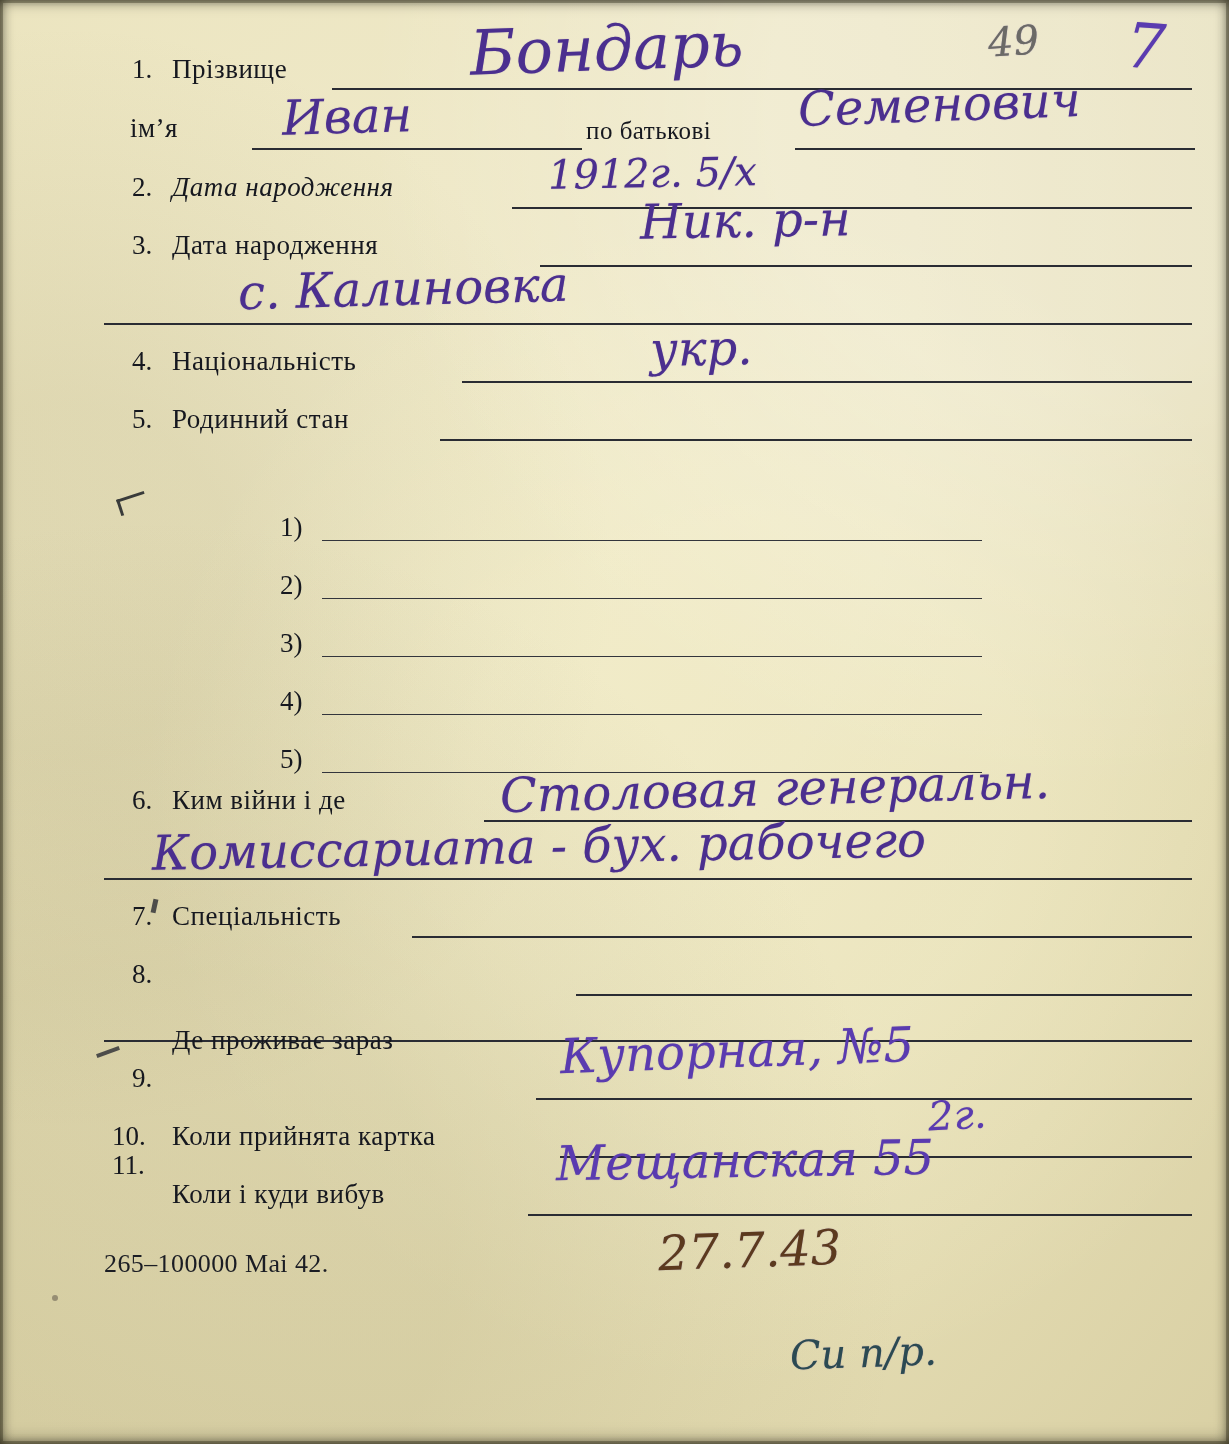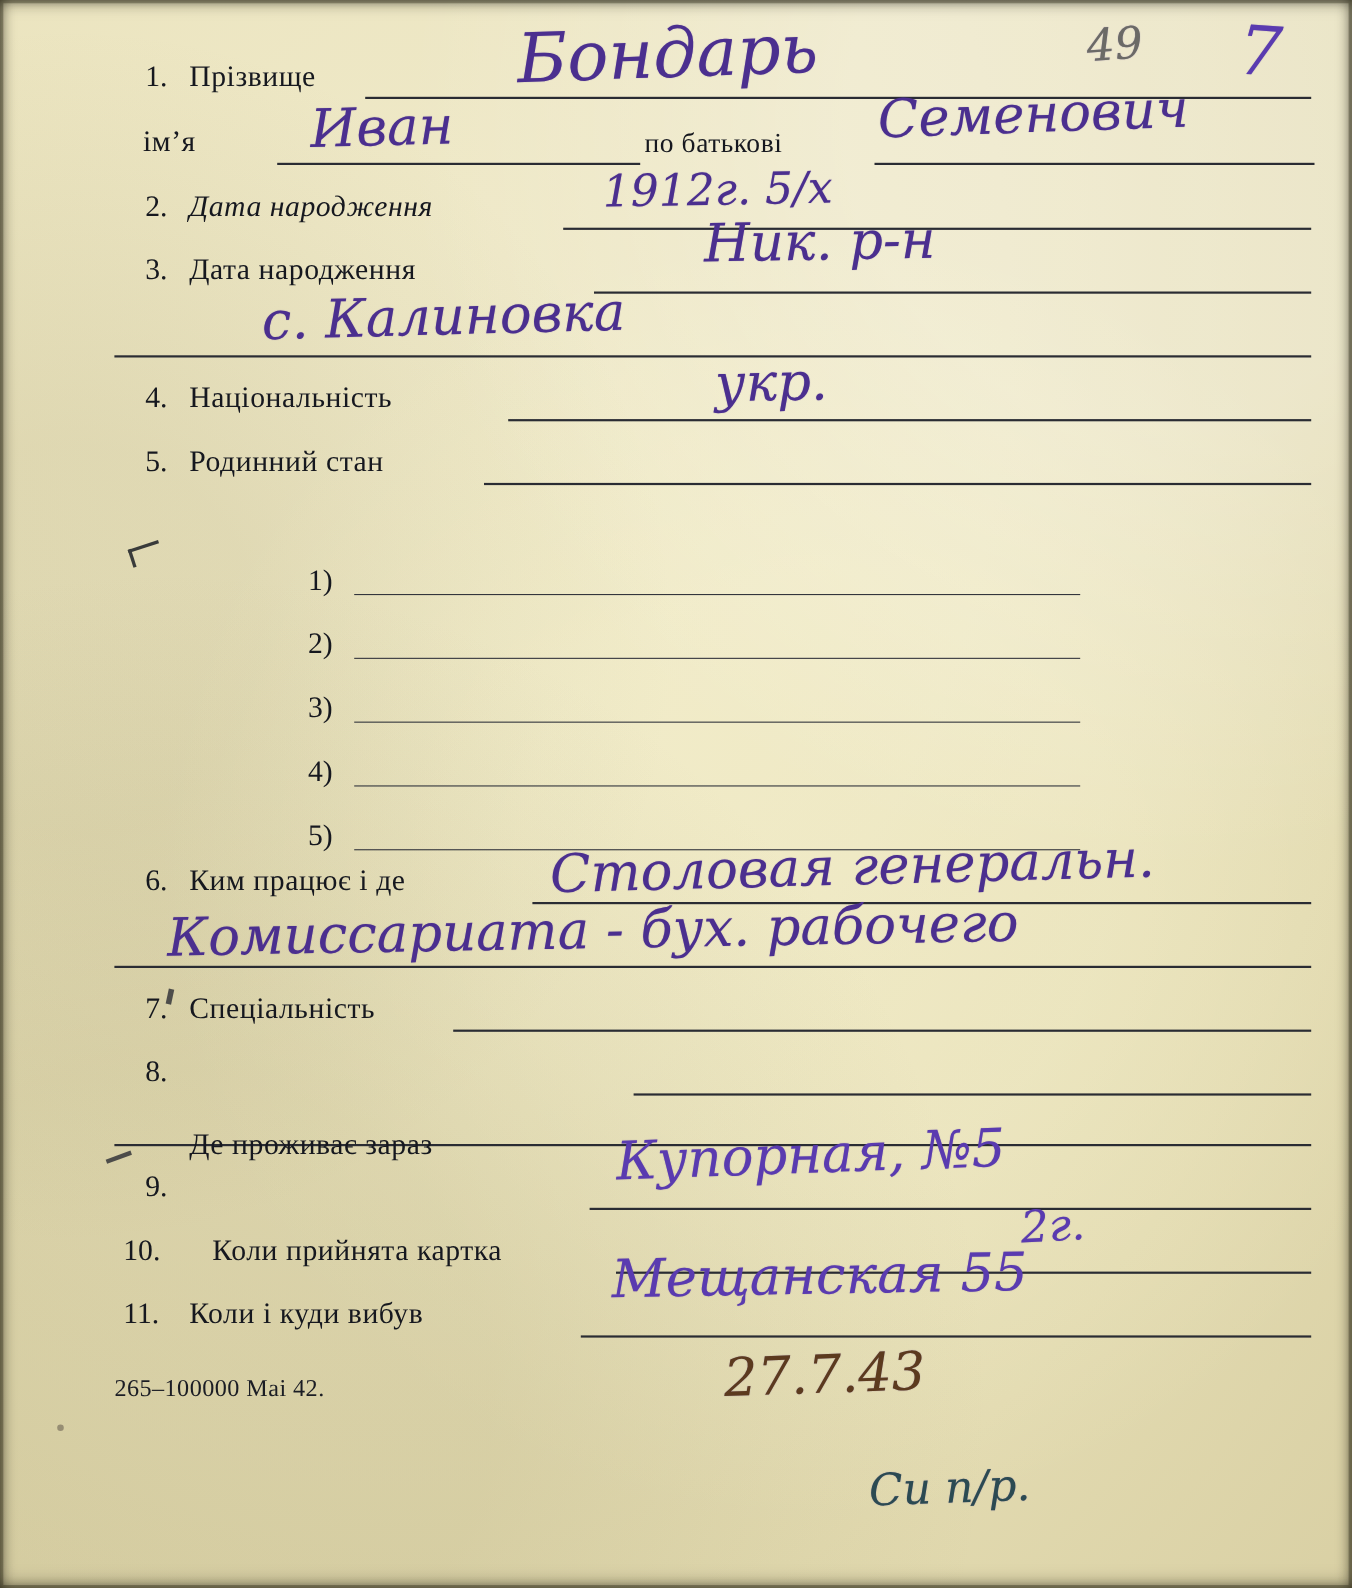--- a/index.html
+++ b/index.html
@@ -74,21 +74,21 @@
     font-size: 27px;
     color: #16181f;
     font-family: "Liberation Serif", serif;
   }
 
   
   #imprint {
     position: absolute;
     left: 104px;
     top: 1249px;
-    font-size: 22px;
+    font-size: 26px;
     letter-spacing: 0.4px;
     color: #1b1d24;
     font-family: "Liberation Serif", serif;
   }
 
   
   .hw {
     position: absolute;
     font-family: "DejaVu Serif", serif;
     font-style: italic;
@@ -153,34 +153,34 @@
   <div class="frm" style="left:172px; top:404px;">Родинний стан</div>
 
 
   <div class="childnum" style="left:280px; top:512px;">1)</div>
   <div class="childnum" style="left:280px; top:570px;">2)</div>
   <div class="childnum" style="left:280px; top:628px;">3)</div>
   <div class="childnum" style="left:280px; top:686px;">4)</div>
   <div class="childnum" style="left:280px; top:744px;">5)</div>
 
   <div class="num" style="left:132px; top:785px;">6.</div>
-  <div class="frm" style="left:172px; top:785px;">Ким працює і де</div>
+  <div class="frm" style="left:172px; top:785px;">Ким війни і де</div>
 
   <div class="num" style="left:132px; top:901px;">7.</div>
   <div class="frm" style="left:172px; top:901px;">Спеціальність</div>
 
   <div class="num" style="left:132px; top:959px;">8.</div>
 
   <div class="num" style="left:132px; top:1063px;">9.</div>
   <div class="frm" style="left:172px; top:1025px;text-align:center;">Де проживає зараз</div>
 
   <div class="num" style="left:112px; top:1121px;">10.</div>
-  <div class="frm" style="left:172px; top:1121px;margin-left:21px;">Коли прийнята картка</div>
-
-  <div class="num" style="left:112px; top:1179px;">11.</div>
+  <div class="frm" style="left:172px; top:1121px;">Коли прийнята картка</div>
+
+  <div class="num" style="left:112px; top:1150px;">11.</div>
   <div class="frm" style="left:172px; top:1179px;">Коли і куди вибув</div>
 
   <div id="imprint">265–100000 Mai 42.</div>
 
   <div class="hw big" style="left:470px; top:12px;  transform: rotate(-2deg);">Бондарь</div>
 
   <div class="hw mid" style="left:282px; top:88px;  transform: rotate(-1.5deg);">Иван</div>
 
   <div class="hw mid" style="left:798px; top:76px;  transform: rotate(-2deg);">Семенович</div>
 

